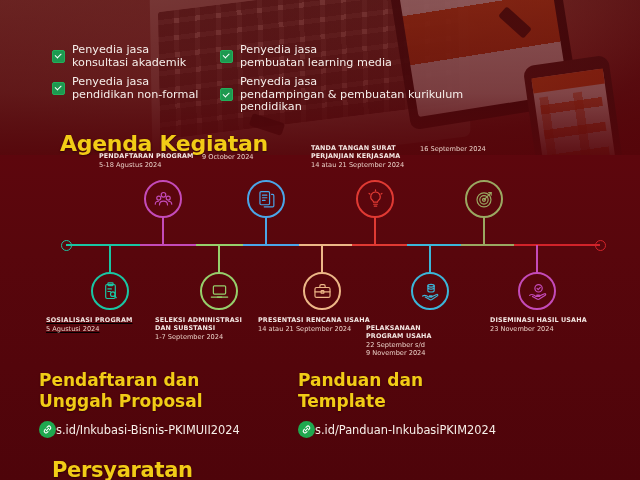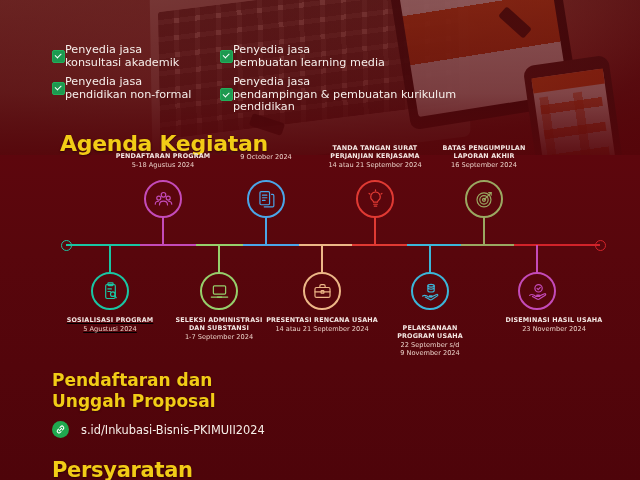--- a/index.html
+++ b/index.html
@@ -52,53 +52,53 @@
 
   
   .h-gold{position:absolute;color:#f2cc16;font-weight:bold;letter-spacing:-.3px;
     text-shadow:0 1px 2px rgba(0,0,0,.45);}
   #sektor-heading{left:52px;top:20px;font-size:21px;}
   #agenda-heading{left:60px;top:131px;font-size:22px;}
   #persyaratan-heading{left:52px;top:458px;font-size:21px;}
 
   
   .sektor-list{position:absolute;left:52px;top:44px;width:560px;}
-  .sk-item{position:absolute;display:flex;align-items:center;}
+  .sk-item{position:absolute;display:flex;align-items:center;gap:7px;}
   .sk-item .cb{flex:0 0 auto;width:11px;height:11px;border:1.6px solid #22b05a;
     border-radius:2px;background:#1d9950;position:relative;}
   .sk-item .cb::after{content:"";position:absolute;left:2px;top:2.4px;width:5px;height:2.6px;
     border-left:1.6px solid #fff;border-bottom:1.6px solid #fff;transform:rotate(-45deg);}
   .sk-item .txt{color:#f6eeea;font-size:11.2px;line-height:12.6px;white-space:pre-line;}
   #sk-0{left:0;top:0;}
   #sk-1{left:0;top:32px;}
   #sk-2{left:168px;top:0;}
   #sk-3{left:168px;top:32px;}
 
   
   #timeline{position:absolute;left:0;top:150px;width:640px;height:215px;}
-  .tl-label{position:absolute;text-align:center;}
+  .tl-label{position:absolute;text-align:left;}
   .tl-label .t{color:#f4e7e3;font-size:6.4px;font-weight:bold;line-height:8px;
     letter-spacing:.15px;white-space:pre-line;}
   .tl-label .d{color:#e9cfc6;font-size:6.6px;line-height:8.4px;white-space:pre-line;margin-top:1px;}
   .node{position:absolute;border-radius:50%;background:transparent;
     display:flex;align-items:center;justify-content:center;}
   .node svg{display:block;}
   .stem{position:absolute;width:1.6px;}
   .seg{position:absolute;height:1.6px;}
   .cap{position:absolute;width:11px;height:11px;border-radius:50%;}
 
   
   .lnk-block{position:absolute;}
   .lnk-title{color:#f2cc16;font-weight:bold;font-size:17px;line-height:21px;
     white-space:pre-line;text-shadow:0 1px 2px rgba(0,0,0,.4);}
-  .lnk-row{display:flex;align-items:center;gap:12px;margin-top:9px;}
+  .lnk-row{display:flex;align-items:center;gap:0;margin-top:9px;}
   .lnk-ico{flex:0 0 auto;width:17px;height:17px;border-radius:50%;background:#1fa84f;
     display:flex;align-items:center;justify-content:center;}
   .lnk-url{color:#f7efe9;font-size:11.4px;}
-  #link-0{left:52px;top:370px;}
+  #link-0{left:39px;top:370px;}
   #link-1{left:298px;top:370px;}
 </style>
 </head>
 <body>
 
 <div id="stage">
 
   <div class="photo">
     <div class="desk"></div>
     <div class="laptop">
@@ -274,22 +274,20 @@
           <svg width="21" height="21" viewBox="0 0 24 24" fill="none" stroke="#9aa861" stroke-width="1.35" stroke-linecap="round" stroke-linejoin="round">
             <circle cx="11.4" cy="12.4" r="8"></circle>
             <circle cx="11.4" cy="12.4" r="4.8"></circle>
             <circle cx="11.4" cy="12.4" r="1.7"></circle>
             <path d="M11.4 12.4 19.6 4.2"></path>
             <path d="M16.8 4.2h2.8V7"></path>
           </svg>
         </span>
       </div>
       <div class="tl-label" style="left: 420px; width: 128px; top: -6px;">
-        <div class="t">BATAS PENGUMPULAN
-LAPORAN AKHIR</div>
         <div class="d">16 September 2024</div>
       </div>
       <div class="stem" style="left: 536.2px; background: rgb(196, 75, 185); top: 95px; height: 27px;"></div>
       <div class="node" style="left: 518px; top: 122px; width: 38px; height: 38px; border: 2.2px solid rgb(196, 75, 185); box-sizing: border-box;">
         <span>
           <svg width="21" height="21" viewBox="0 0 24 24" fill="none" stroke="#c44bb9" stroke-width="1.35" stroke-linecap="round" stroke-linejoin="round">
             <circle cx="13.2" cy="8.4" r="4.2"></circle>
             <path d="M11.5 8.5 12.8 9.9 15.2 7.2"></path>
             <path d="M3 16.4c1.7-1.3 3.2-1.2 4.7-.3l2.5 1.5h3.6c1 0 1-1.4 0-1.4h-2.6"></path>
             <path d="M13.2 17.6 20 14.5c1-.5 2 1 .9 1.7l-6.8 4.5c-.9.6-1.7.6-2.6 0L6.3 17.7"></path>
@@ -310,16 +308,30 @@
         <svg width="11" height="11" viewBox="0 0 24 24" fill="none" stroke="#ffffff" stroke-width="2.4" stroke-linecap="round">
           <path d="M9.5 14.5 14.5 9.5"></path>
           <path d="M7.8 11.2 6 13a3.8 3.8 0 0 0 5.4 5.4l1.8-1.8"></path>
           <path d="M16.2 12.8 18 11a3.8 3.8 0 0 0-5.4-5.4l-1.8 1.8"></path>
         </svg>
       </span>
       <span class="lnk-url">s.id/Inkubasi-Bisnis-PKIMUII2024</span>
     </div>
   </div>
 
+  <div class="lnk-block" id="link-1">
+    <div class="lnk-title">Panduan dan
+Template</div>
+    <div class="lnk-row">
+      <span class="lnk-ico">
+        <svg width="11" height="11" viewBox="0 0 24 24" fill="none" stroke="#ffffff" stroke-width="2.4" stroke-linecap="round">
+          <path d="M9.5 14.5 14.5 9.5"></path>
+          <path d="M7.8 11.2 6 13a3.8 3.8 0 0 0 5.4 5.4l1.8-1.8"></path>
+          <path d="M16.2 12.8 18 11a3.8 3.8 0 0 0-5.4-5.4l-1.8 1.8"></path>
+        </svg>
+      </span>
+      <span class="lnk-url">s.id/Panduan-InkubasiPKIM2024</span>
+    </div>
+  </div>
 
   <div class="h-gold" id="persyaratan-heading">Persyaratan</div>
 
 </div>
 
 </body></html>

